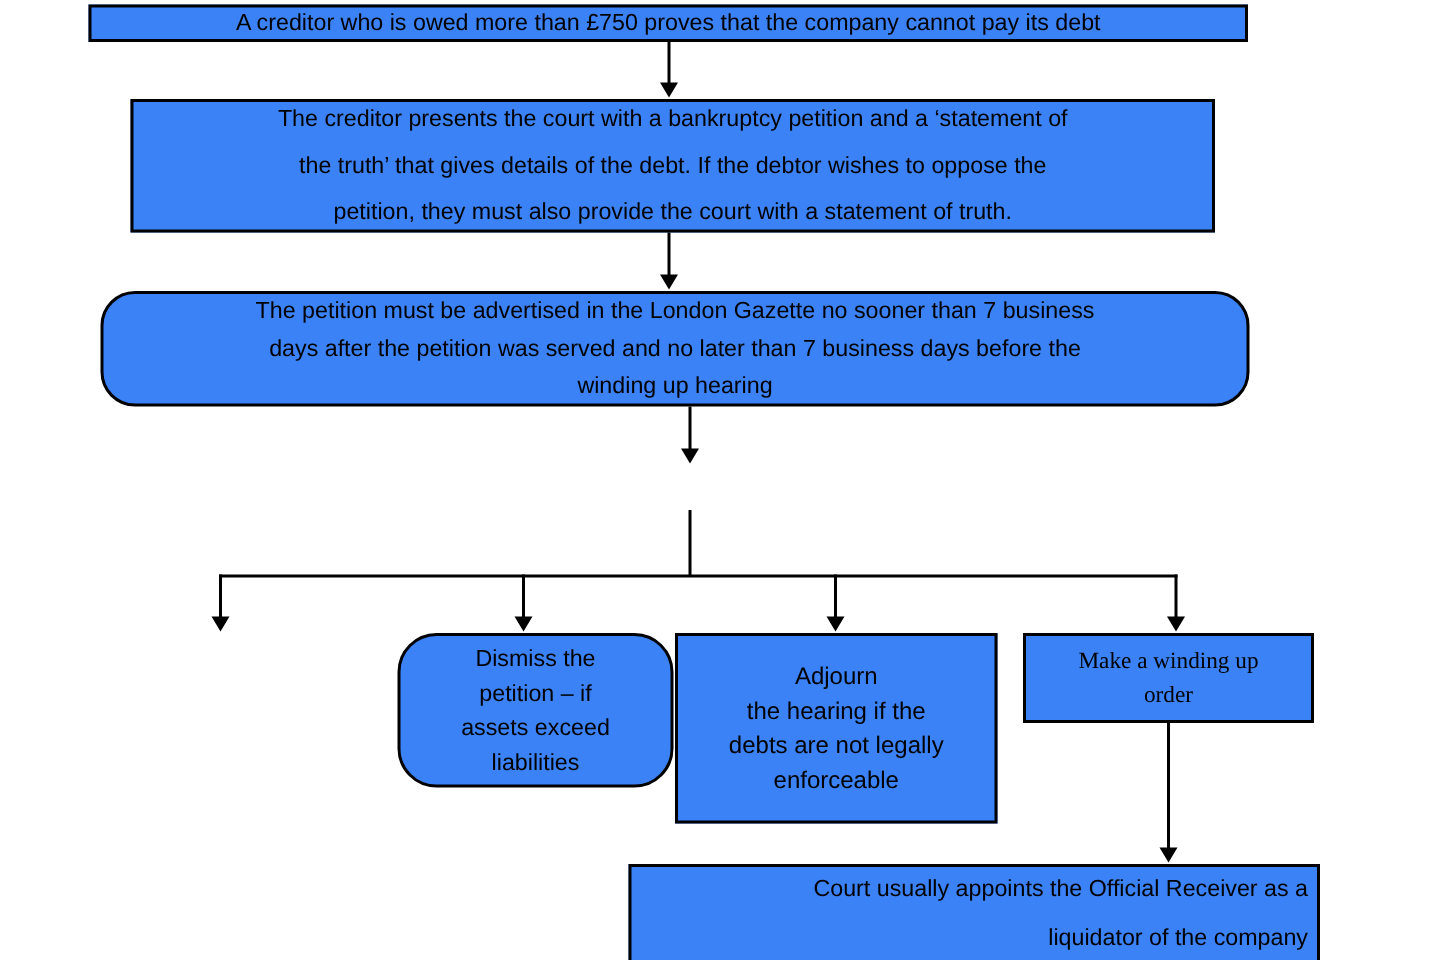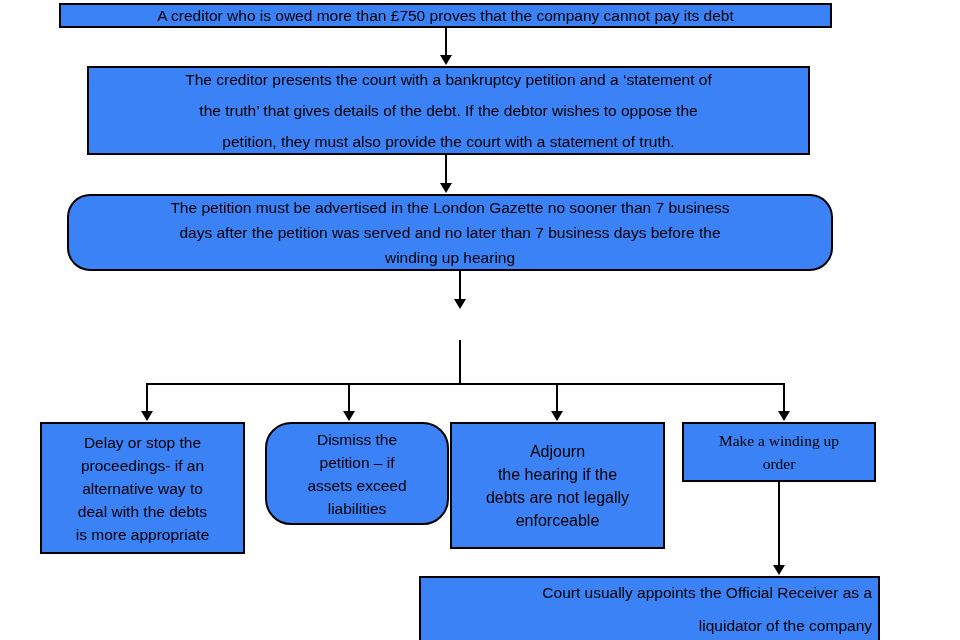--- a/index.html
+++ b/index.html
@@ -146,27 +146,20 @@
 
   <div class="vline" style="left:348px; top:383px; height:29px;"></div>
   <div class="arrowhead" style="left:343px; top:411px;"></div>
 
   <div class="vline" style="left:556px; top:383px; height:29px;"></div>
   <div class="arrowhead" style="left:551px; top:411px;"></div>
 
   <div class="vline" style="left:783px; top:383px; height:29px;"></div>
   <div class="arrowhead" style="left:778px; top:411px;"></div>
 
-  <div class="node" id="n-delay-stop">
-    <span class="txt">Delay or stop the
-proceedings- if an
-alternative way to
-deal with the debts
-is more appropriate</span>
-  </div>
 
   <div class="node" id="n-dismiss-petition">
     <span class="txt">Dismiss the
 petition – if
 assets exceed
 liabilities</span>
   </div>
 
   <div class="node" id="n-adjourn-hearing">
     <span class="txt">Adjourn

